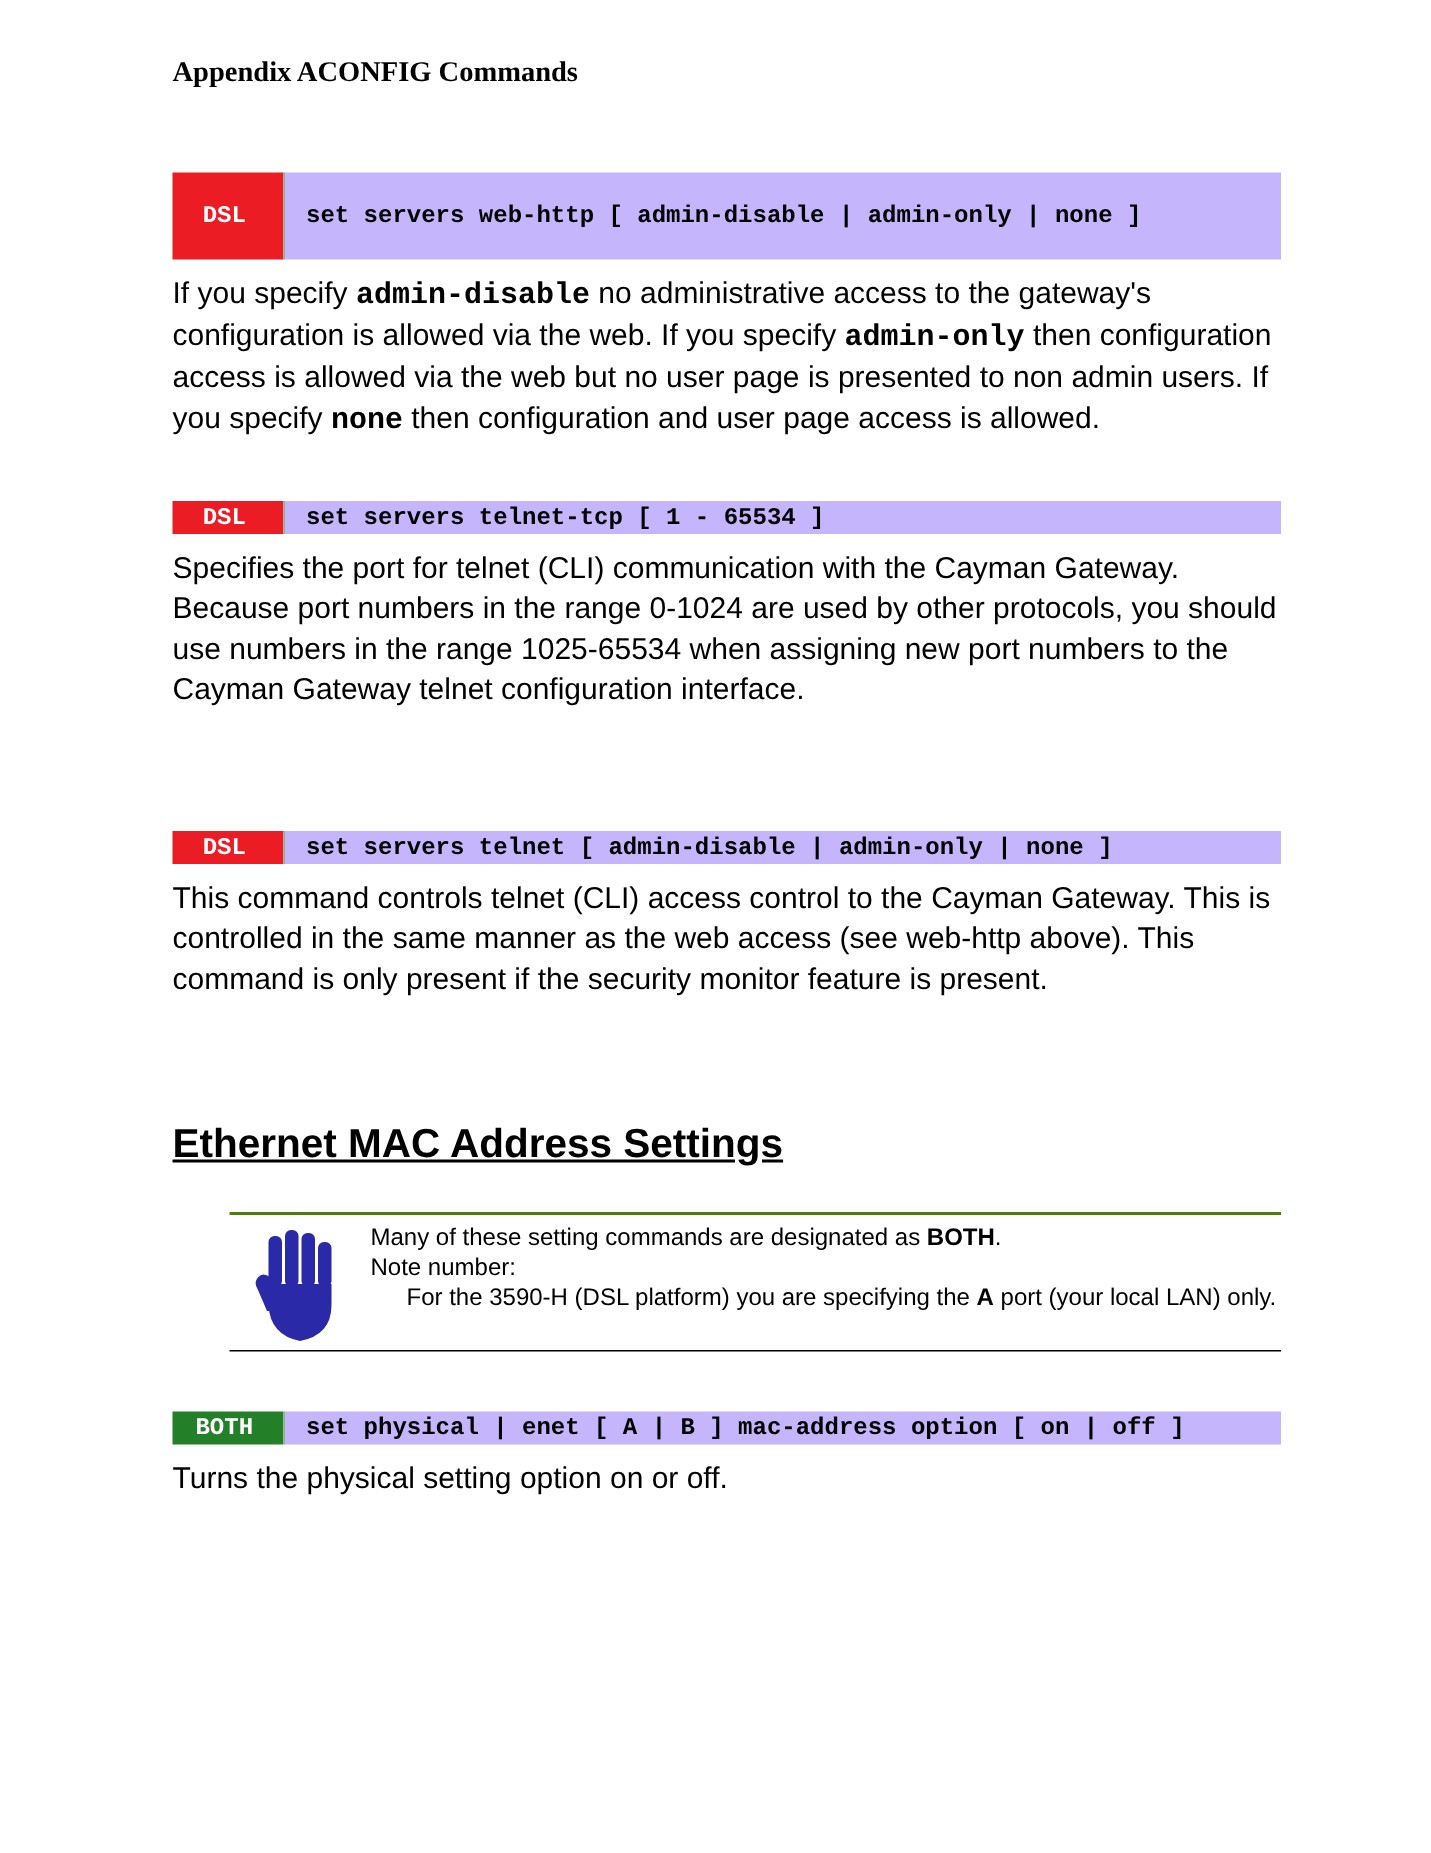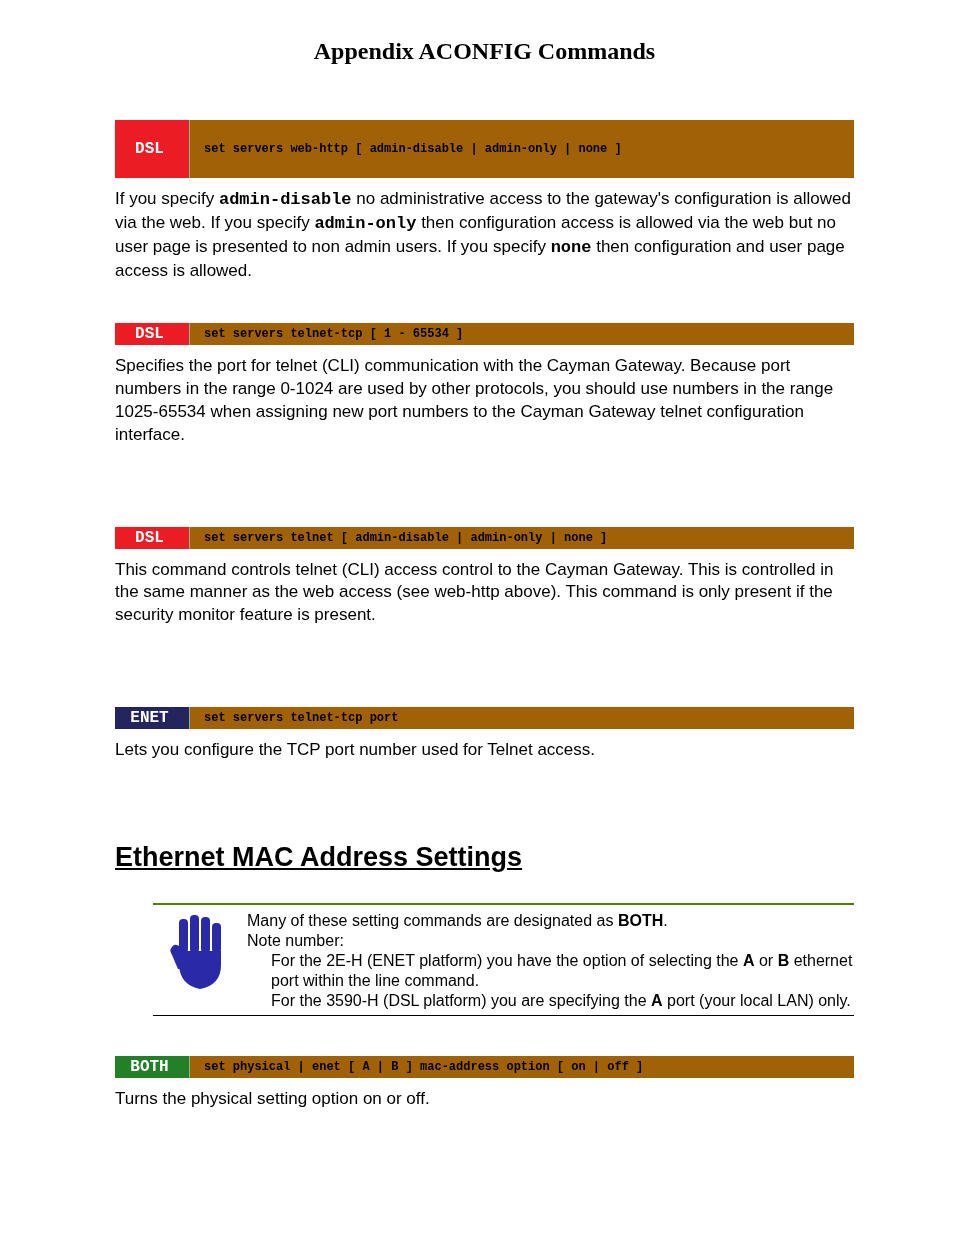--- a/index.html
+++ b/index.html
@@ -9,23 +9,23 @@
     font-family: 'Times New Roman', Times, serif;
     background: #fff;
     color: #000;
     width: 954px;
   }
   .page {
     padding: 38px 100px 30px 115px;
   }
   .header {
     display: flex;
-    justify-content: center;
+    justify-content: flex-start;
     font-weight: bold;
-    font-size: 24px;
+    font-size: 19px;
     margin-bottom: 55px;
   }
   .cmd-block { margin-bottom: 14px; }
   .banner {
     display: flex;
     align-items: flex-end;
     width: 100%;
     margin-top: 40px;
   }
   .banner.tall .badge,
@@ -43,31 +43,31 @@
     padding: 0 14px 0 10px;
     border-right: 1px solid rgba(255,255,255,0.0);
     flex: 0 0 auto;
     min-width: 74px;
   }
   .badge.red   { background: #ec1c24; }
   .badge.navy  { background: #24245e; }
   .badge.green { background: #248028; }
   .title {
     flex: 1 1 auto;
-    background: #a16207;
+    background: #c4b5fd;
     border-left: 1px solid #8ab884;
     display: flex;
     align-items: center;
     padding-left: 14px;
     font-family: 'Courier New', Courier, monospace;
     font-weight: bold;
-    font-size: 12px;
+    font-size: 16px;
   }
   .desc {
-    font-size: 17px;
+    font-size: 20px;
     line-height: 1.35;
     margin-top: 10px;
     font-family: Arial, Helvetica, sans-serif;
   }
   .desc .mono {
     font-family: 'Courier New', Courier, monospace;
     font-weight: bold;
   }
   .section {
     font-family: Arial, Helvetica, sans-serif;
@@ -137,28 +137,20 @@
     <div style="height:40px"></div>
   </div>
       <div class="cmd-block">
     <div class="banner short">
       <div class="badge red">DSL</div>
       <div class="title">set servers telnet [ admin-disable | admin-only | none ]</div>
     </div>
     <div class="desc">This command controls telnet (CLI) access control to the Cayman Gateway. This is controlled in the same manner as the web access (see web-http above). This command is only present if the security monitor feature is present.</div>
     <div style="height:40px"></div>
   </div>
-      <div class="cmd-block">
-    <div class="banner short">
-      <div class="badge navy">ENET</div>
-      <div class="title">set servers telnet-tcp port</div>
-    </div>
-    <div class="desc">Lets you configure the TCP port number used for Telnet access.</div>
-    <div style="height:40px"></div>
-  </div>
     </div>
 
   <div class="section">Ethernet MAC Address Settings</div>
 
   <div class="note-box">
     <div class="note-icon">
       <svg width="72" height="78" viewBox="0 0 72 78">
         <g fill="#2a2aa8">
           <rect x="15" y="6" width="9" height="34" rx="4"></rect>
           <rect x="26" y="2" width="9" height="38" rx="4"></rect>
@@ -166,23 +158,20 @@
           <rect x="48" y="10" width="9" height="30" rx="4"></rect>
           <path d="M15 38 L57 38 L57 52 Q57 72 36 76 Q16 72 15 52 Z"></path>
           <path d="M8 42 Q4 36 10 32 Q16 30 22 42 L22 56 L14 56 Z"></path>
         </g>
       </svg>
     </div>
     <div class="note-text">
       <span>Many of these setting commands are designated as </span><span class="b">BOTH</span><span>.</span><br>
       <span>Note number:</span><br>
       <span class="indent">
-        <span>For the 2E-H (ENET platform) you have the option of selecting the </span><span class="b">A</span><span> or </span><span class="b">B</span><span> ethernet port within the line command.</span>
-      </span>
-      <span class="indent">
         <span>For the 3590-H (DSL platform) you are specifying the </span><span class="b">A</span><span> port (your local LAN) only.</span>
       </span>
     </div>
   </div>
 
   <div id="bottom">
       <div class="cmd-block">
     <div class="banner short">
       <div class="badge green">BOTH</div>
       <div class="title">set physical | enet [ A | B ] mac-address option [ on | off ]</div>

